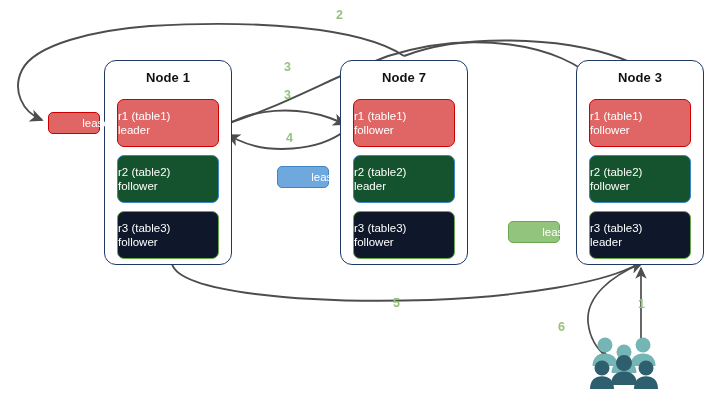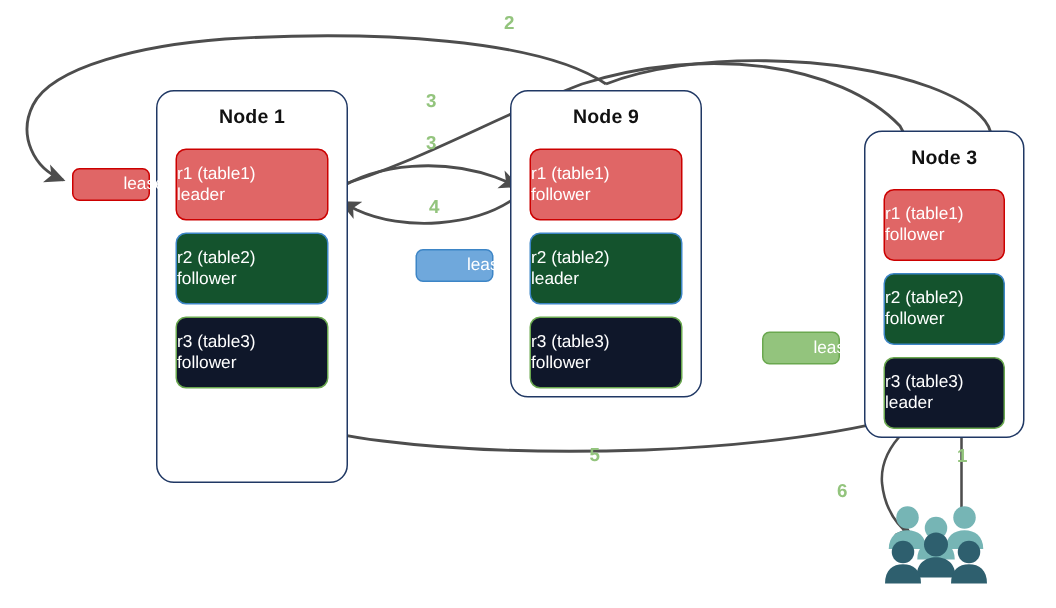--- a/index.html
+++ b/index.html
@@ -144,53 +144,53 @@
   <div class="lease lease-red" style="left:48px; top:112px; width:52px;">
     <span>lease</span>
   </div>
   <div class="lease lease-blue" style="left:277px; top:166px; width:52px;">
     <span>lease</span>
   </div>
   <div class="lease lease-green" style="left:508px; top:221px; width:52px;">
     <span>lease</span>
   </div>
 
-  <div class="node-box" style="left:104px; top:60px; width:128px; height:262px;">
+  <div class="node-box" style="left:104px; top:60px; width:128px; height:205px;">
     <div class="node-title">Node 1</div>
     <div class="replica rep-red" style="top:38px;">
       <span class="ln">r1 (table1)</span>
       <span class="ln">leader</span>
     </div>
     <div class="replica rep-blue" style="top:94px;">
       <span class="ln">r2 (table2)</span>
       <span class="ln">follower</span>
     </div>
     <div class="replica rep-green" style="top:150px;">
       <span class="ln">r3 (table3)</span>
       <span class="ln">follower</span>
     </div>
   </div>
 
   <div class="node-box" style="left:340px; top:60px; width:128px; height:205px;">
-    <div class="node-title">Node 9</div>
+    <div class="node-title">Node 7</div>
     <div class="replica rep-red" style="top:38px;">
       <span class="ln">r1 (table1)</span>
       <span class="ln">follower</span>
     </div>
     <div class="replica rep-blue" style="top:94px;">
       <span class="ln">r2 (table2)</span>
       <span class="ln">leader</span>
     </div>
     <div class="replica rep-green" style="top:150px;">
       <span class="ln">r3 (table3)</span>
       <span class="ln">follower</span>
     </div>
   </div>
 
-  <div class="node-box" style="left:576px; top:60px; width:107px; height:205px;margin-top:27px;">
+  <div class="node-box" style="left:576px; top:60px; width:128px; height:205px;">
     <div class="node-title">Node 3</div>
     <div class="replica rep-red" style="top:38px;">
       <span class="ln">r1 (table1)</span>
       <span class="ln">follower</span>
     </div>
     <div class="replica rep-blue" style="top:94px;">
       <span class="ln">r2 (table2)</span>
       <span class="ln">follower</span>
     </div>
     <div class="replica rep-green" style="top:150px;">

